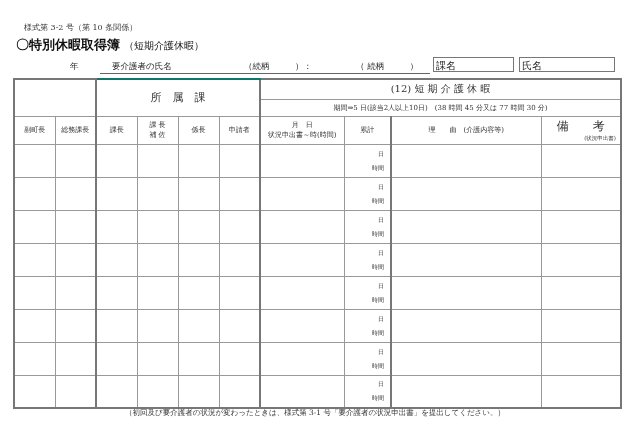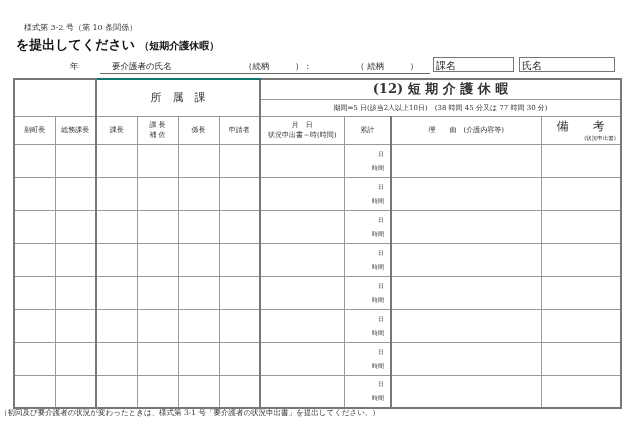--- a/index.html
+++ b/index.html
@@ -1,38 +1,38 @@
 <!DOCTYPE html>
 <html><head>
 <meta charset="utf-8">
 <style>
   html, body { margin:0; padding:0; }
   body { width:630px; height:439px; background:#ffffff; position:relative; overflow:hidden;
          font-family:"DejaVu Serif", serif; color:#222; }
   .form-no { position:absolute; left:24px; top:22px; font-size:8px; color:#333; }
   .title { position:absolute; left:16px; top:36px; font-family:"DejaVu Sans", sans-serif; font-size:13px; font-weight:bold; color:#111; }
-  .title .sub { font-family:"DejaVu Serif", serif; font-size:10px; font-weight:bold; margin-left:4px; }
+  .title .sub { font-family:"DejaVu Serif", serif; font-size:10px; font-weight:normal; margin-left:4px; }
   .line-row { position:absolute; top:60px; left:0; width:630px; height:16px; font-size:8.5px; }
   .line-row span { position:absolute; top:1px; }
   .uline { position:absolute; top:13px; height:0; border-bottom:1px solid #666; }
   .box { position:absolute; top:57px; height:15px; border:1px solid #777; font-size:10px; padding-left:2px; line-height:15px; box-sizing:border-box; }
   table { position:absolute; left:13px; top:78px; border-collapse:collapse; table-layout:fixed; }
   td { border:1px solid #999; font-size:7px; text-align:center; vertical-align:middle; padding:0; color:#333; }
   .thick-l { border-left:2px solid #777 !important; }
   .thick-r { border-right:2px solid #777 !important; }
   .cum { text-align:right; padding-right:6px; font-size:6px; line-height:14px; }
-  .footer { position:absolute; left:0; width:630px; top:408px; text-align:left; font-size:7.5px; color:#333; }
+  .footer { position:absolute; left:0; width:630px; top:408px; text-align:center; font-size:7.5px; color:#333; }
 </style>
 </head>
 <body>
 
 <div class="form-no">様式第 3-2 号（第 10 条関係）</div>
 
 <div class="title">
-  <span>を提出してください</span><span class="sub">（短期介護休暇）</span>
+  <span>〇特別休暇取得簿</span><span class="sub">（短期介護休暇）</span>
 </div>
 
 <div class="line-row">
   <span style="left:70px">年</span>
   <span style="left:112px">要介護者の氏名</span>
   <div class="uline" style="left:100px;width:330px"></div>
   <span style="left:244px">（続柄　　　）：</span>
   <span style="left:356px">（ 続柄　　　）</span>
 </div>
 <div class="box" style="left:433px;width:81px">課名</div>
@@ -48,21 +48,21 @@
       <col style="width:41px">
     <col style="width:84px">
       <col style="width:47px">
       <col style="width:150px">
       <col style="width:80px">
   </colgroup>
   <tbody>
       <tr style="height:20px">
     <td rowspan="2" colspan="2" class="thick-l" style="border-top:2px solid #777"></td>
     <td rowspan="2" colspan="4" class="thick-l" style="border-top:2px solid #0f766e;font-size:11px">所　属　課</td>
-    <td colspan="4" class="thick-l thick-r" style="border-top:2px solid #777;font-size:13px;font-weight:bold">(12)  短 期 介 護 休 暇</td>
+    <td colspan="4" class="thick-l thick-r" style="border-top:2px solid #777;font-size:10px;font-weight:normal">(12)  短 期 介 護 休 暇</td>
   </tr>
   <tr style="height:17px">
     <td colspan="4" class="thick-l thick-r">期間⇒5 日(該当2人以上10日)　(38 時間 45 分又は 77 時間 30 分)</td>
   </tr>
   <tr style="height:28px">
     <td class="thick-l">副町長</td>
     <td>総務課長</td>
     <td class="thick-l">課長</td>
     <td>
           <div>課 長</div>

